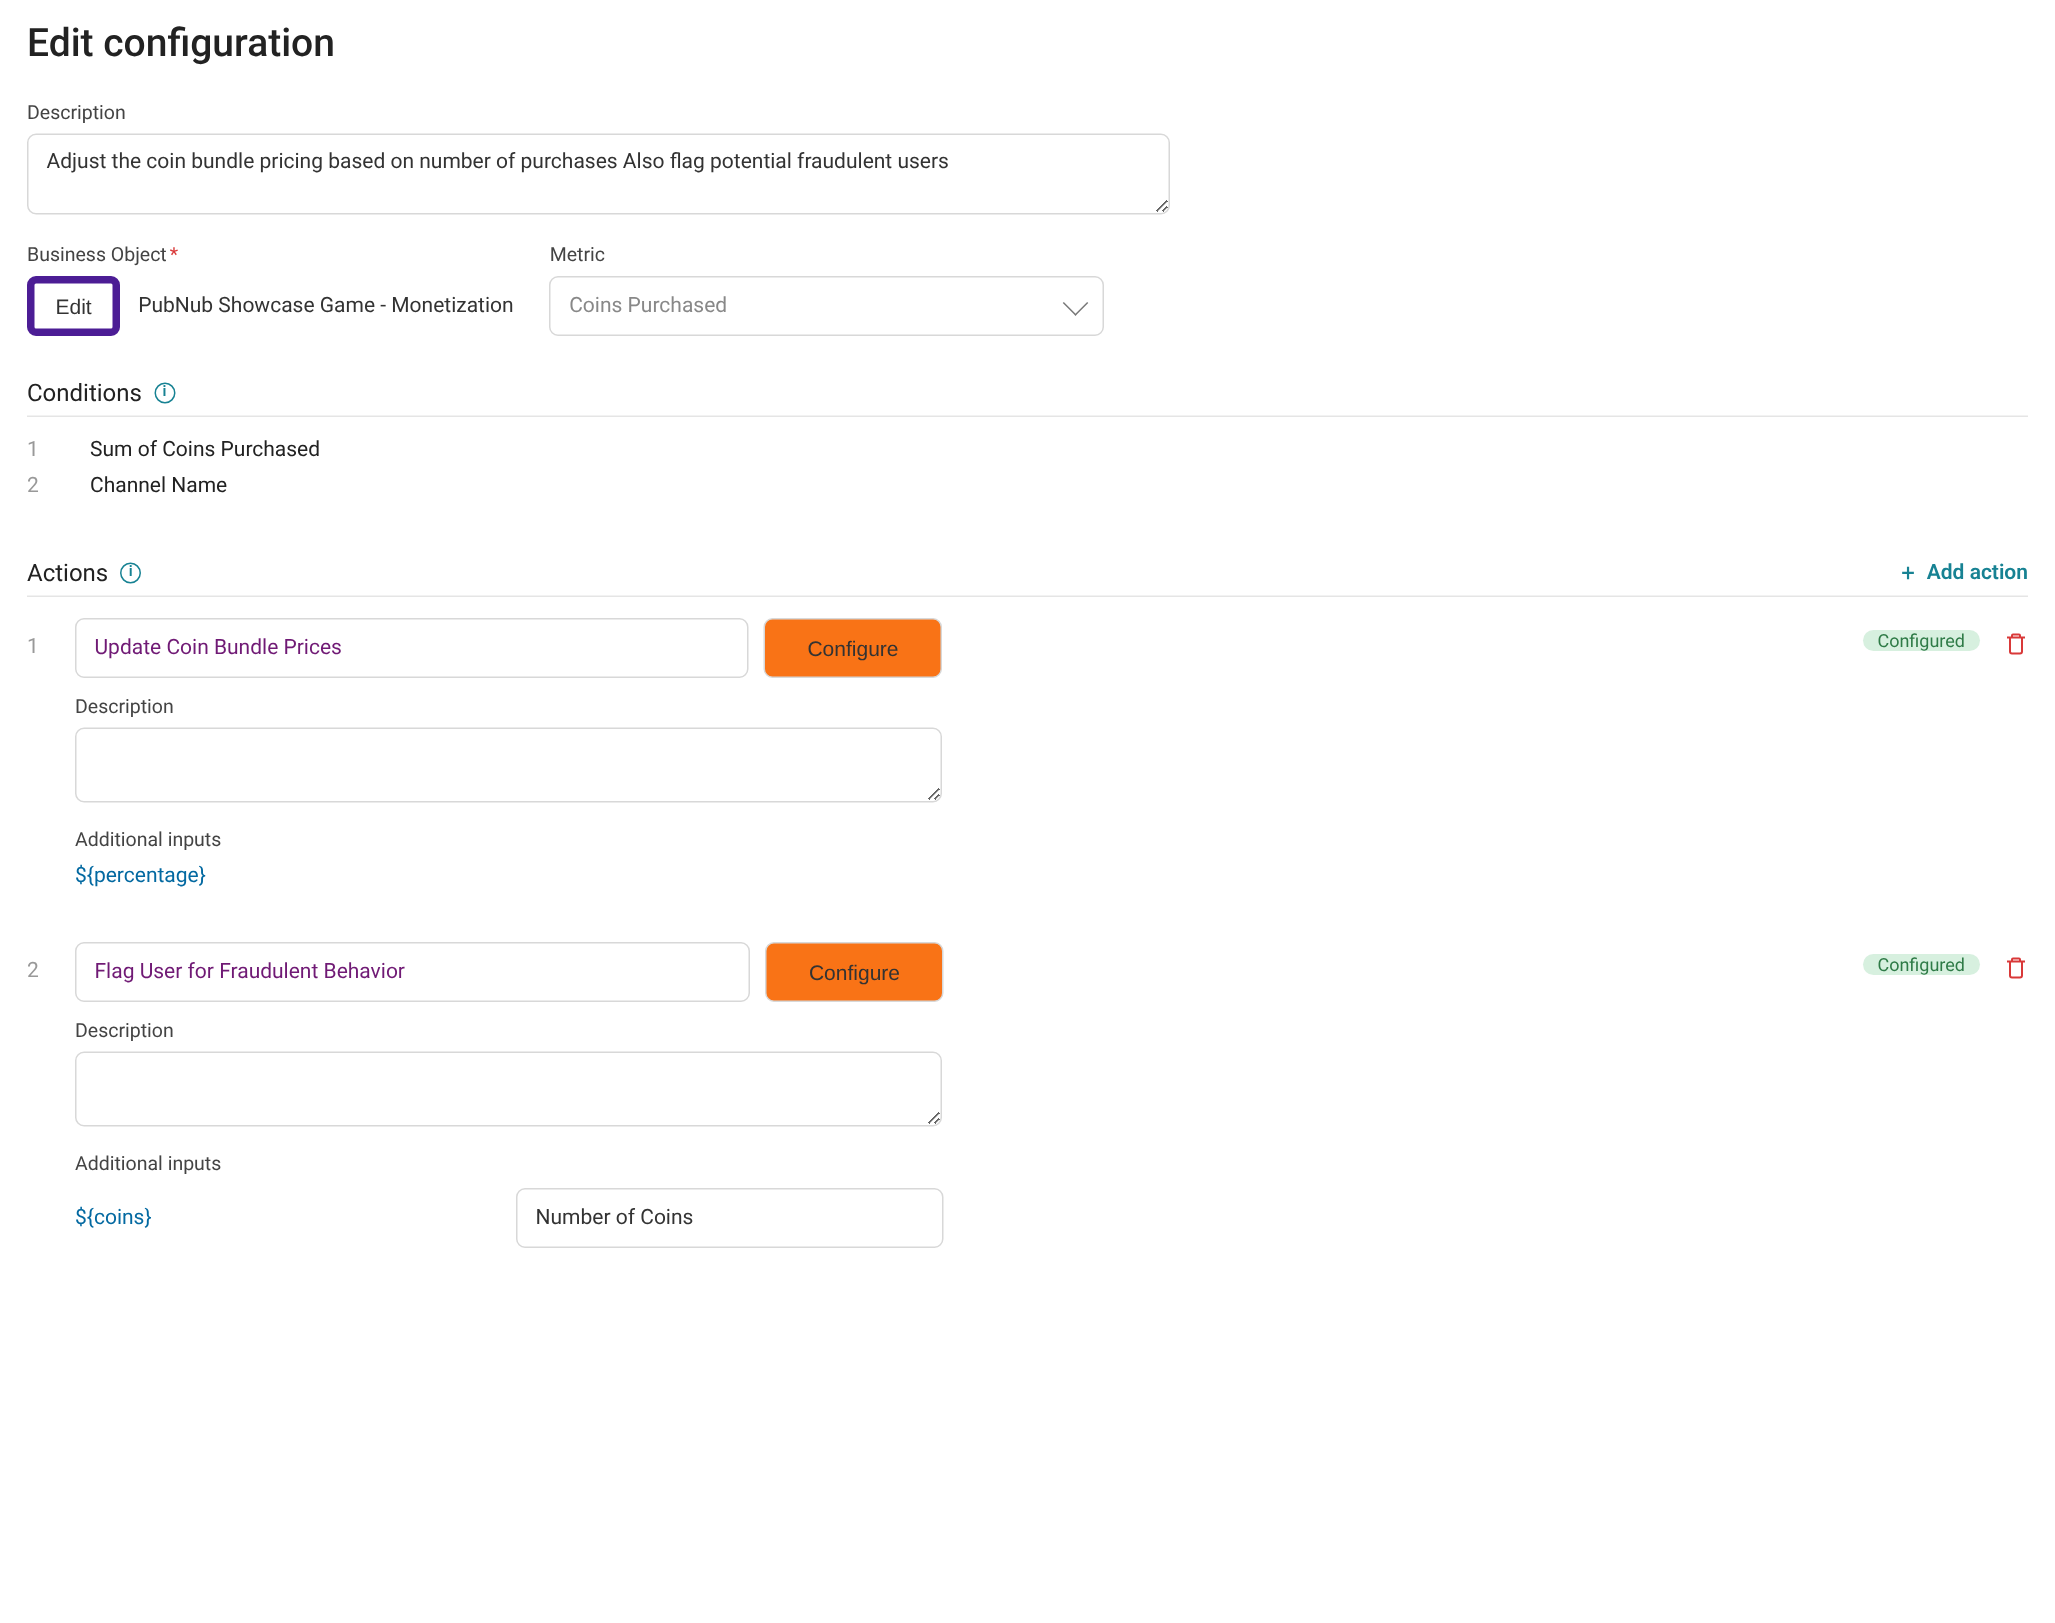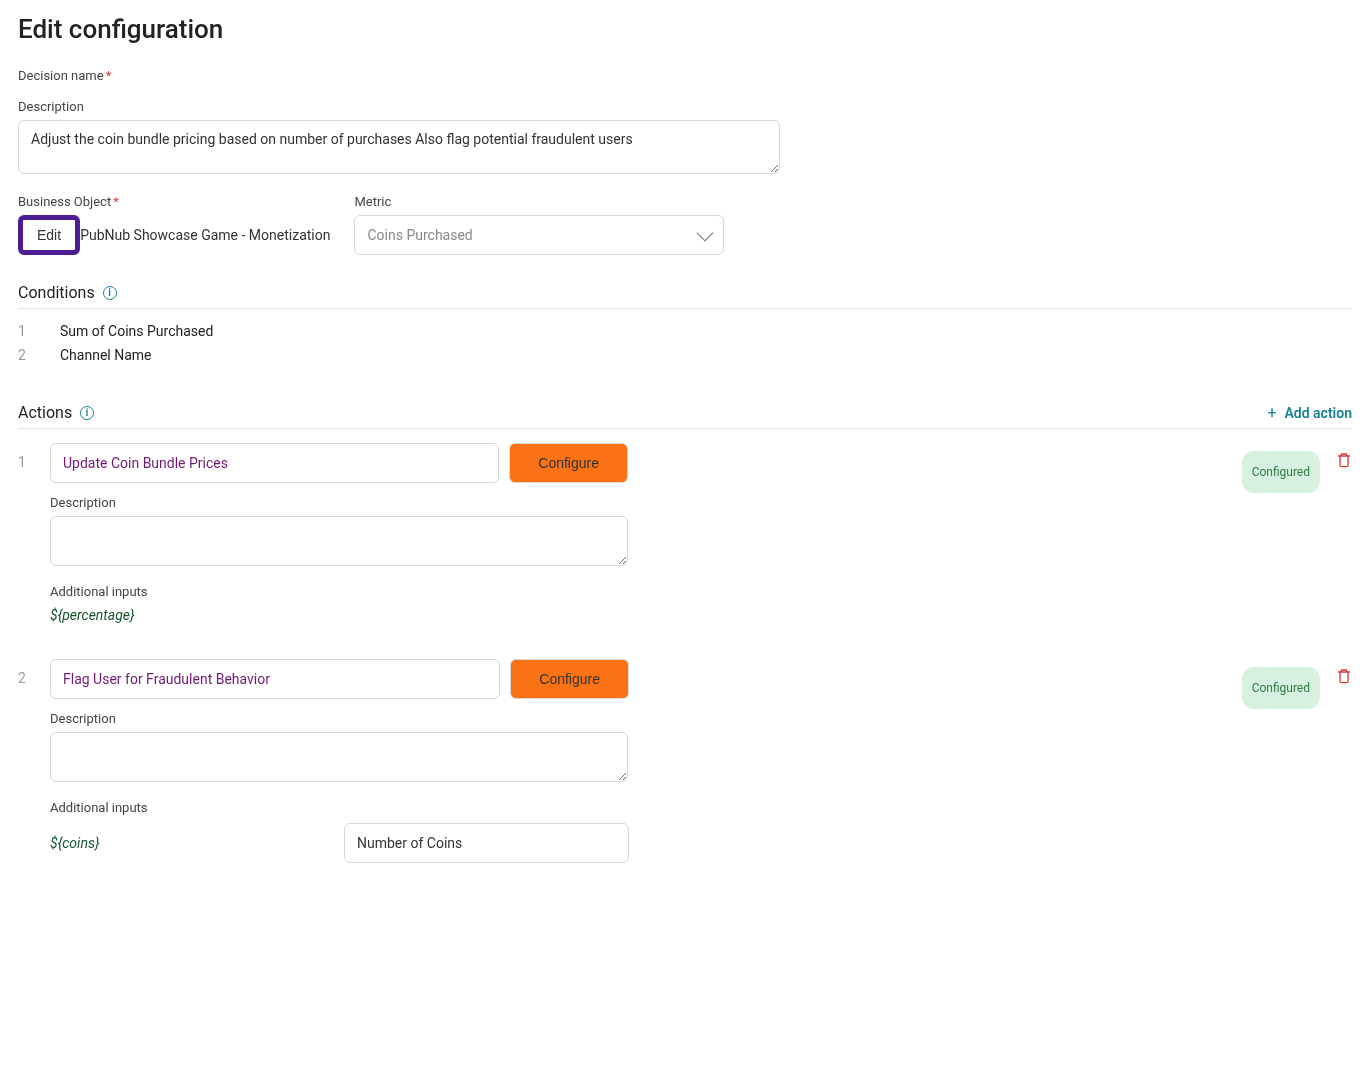--- a/index.html
+++ b/index.html
@@ -6,57 +6,56 @@
 body { font-family: -apple-system, BlinkMacSystemFont, "Segoe UI", Roboto, Helvetica, Arial, sans-serif; background: #fff; color: #1a1a1a; padding: 14px 18px; }
 .page-title { font-size: 26px; font-weight: 500; margin-bottom: 24px; color: #222; }
 .field { margin-bottom: 16px; }
 .field-label { font-size: 13px; color: #444; margin-bottom: 6px; display: block; }
 .req { color: #d93939; margin-left: 2px; }
 .input-text { width: 370px; height: 40px; border: 1px solid #d8d8d8; border-radius: 6px; padding: 0 12px; font-size: 14px; color: #333; font-family: inherit; }
 .textarea { width: 762px; min-height: 52px; border: 1px solid #d8d8d8; border-radius: 6px; padding: 10px 12px; font-size: 14px; color: #333; font-family: inherit; resize: both; }
 .row-bo { display: flex; gap: 24px; margin-bottom: 28px; }
 .bo-edit-wrap { display: flex; align-items: center; }
 .btn-edit { height: 40px; padding: 0 14px; border: 5px solid #4c1d95; background: #fff; border-radius: 6px; font-size: 14px; color: #333; cursor: pointer; }
-.bo-value { font-size: 14px; color: #333; }
+.bo-value { margin-left: 12px; font-size: 14px; color: #333; }
 .select { width: 370px; height: 40px; border: 1px solid #d8d8d8; border-radius: 6px; padding: 0 12px; font-size: 14px; color: #888; background: #fff; display: flex; align-items: center; justify-content: space-between; cursor: pointer; gap: 29px; }
 .chev { width: 12px; height: 12px; border-right: 1.5px solid #777; border-bottom: 1.5px solid #777; transform: rotate(45deg); margin-top: -4px; }
 .section-head { display: flex; align-items: center; justify-content: space-between; border-bottom: 1px solid #e5e5e5; padding-bottom: 6px; margin-bottom: 14px; }
 .section-title-wrap { display: flex; align-items: center; gap: 8px; }
 .section-title { font-size: 16px; font-weight: 400; color: #222; }
 .info-icon { width: 14px; height: 14px; border: 1.5px solid #178293; border-radius: 50%; display: inline-flex; align-items: center; justify-content: center; font-size: 10px; color: #178293; font-weight: 600; line-height: 1; }
 .add-action { display: flex; align-items: center; gap: 8px; color: #178293; font-size: 14px; font-weight: 600; cursor: pointer; }
 .plus { font-size: 16px; font-weight: 400; }
 .cond-list { margin-bottom: 40px; }
 .cond-row { display: flex; gap: 32px; align-items: baseline; margin-bottom: 8px; }
 .row-num { font-size: 14px; color: #999; width: 10px; }
 .cond-text { font-size: 14px; color: #222; }
 .action-main { flex: 1; max-width: 610px; }
 .action-row-top { display: flex; gap: 10px; margin-bottom: 12px; align-items: center; }
 .action-name-input { flex: 1; height: 40px; border: 1px solid #d8d8d8; border-radius: 6px; padding: 0 12px; font-size: 14px; color: #701a75; font-family: inherit; }
 .btn-configure { height: 40px; padding: 0 28px; border: 1px solid #d8d8d8; background: #f97316; border-radius: 6px; font-size: 14px; color: #333; cursor: pointer; }
 .action-side { display: flex; align-items: flex-start; gap: 16px; padding-top: 8px; }
-.badge { background: #d7f0df; color: #2f7b47; font-size: 12px; padding: 14px 10px; border-radius: 12px; }
+.badge { background: #d7f0df; color: #2f7b47; font-size: 12px; padding: 0 10px; border-radius: 12px; }
 .trash { width: 16px; height: 18px; cursor: pointer; display: inline-block; }
 .trash svg { width: 100%; height: 100%; }
 .action-desc-label { font-size: 13px; color: #444; margin-bottom: 6px; margin-top: 2px; }
 .action-desc { width: 578px; min-height: 50px; border: 1px solid #d8d8d8; border-radius: 6px; resize: both; font-family: inherit; padding: 8px; }
 .addl-label { font-size: 13px; color: #444; margin-top: 14px; margin-bottom: 8px; }
 .addl-row { display: flex; gap: 24px; align-items: center; }
-.addl-var { width: 270px; font-size: 14px; color: #14532d; font-style: italic; }
+.addl-var { width: 270px; font-size: 14px; color: #0369a1; }
 .addl-input { width: 285px; height: 40px; border: 1px solid #d8d8d8; border-radius: 6px; padding: 0 12px; font-size: 14px; color: #333; font-family: inherit; }
 .action-outer { display: flex; gap: 22px; margin-bottom: 36px; }
 .filler { flex: 1; }
 </style>
 </head>
 <body>
 
 <h1 class="page-title">Edit configuration</h1>
 
 <div class="field">
-  <label class="field-label"><span>Decision name</span><span class="req">*</span></label>
 </div>
 
 <div class="field">
   <label class="field-label">Description</label>
   <textarea class="textarea" style="">Adjust the coin bundle pricing based on number of purchases Also flag potential fraudulent users</textarea>
 </div>
 
 <div class="row-bo">
   <div>
     <label class="field-label"><span>Business Object</span><span class="req">*</span></label>

